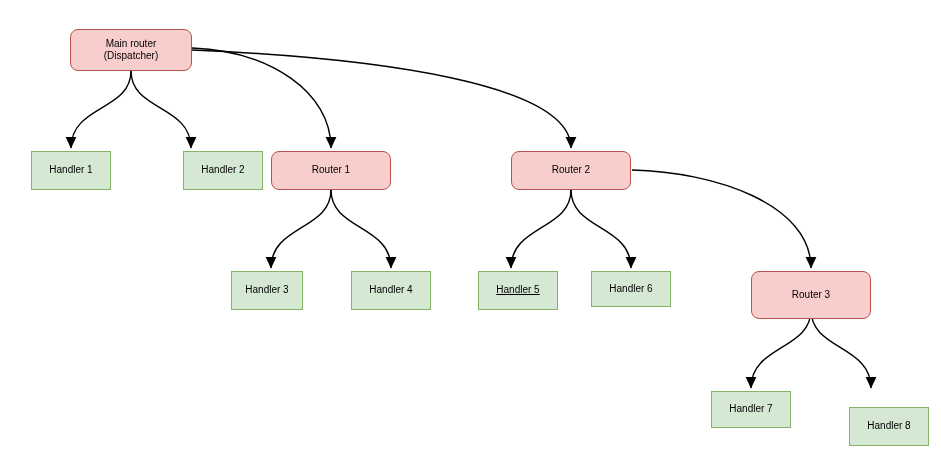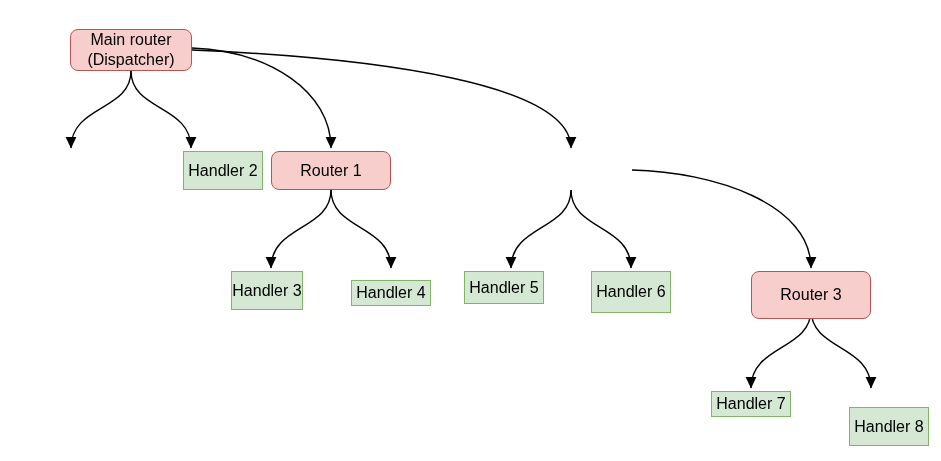--- a/index.html
+++ b/index.html
@@ -27,21 +27,21 @@
     stroke: var(--edge, #000000);
     stroke-width: 1.4;
   }
   .node {
     position: absolute;
     box-sizing: border-box;
     display: flex;
     align-items: center;
     justify-content: center;
     text-align: center;
-    font-size: 16px;
+    font-size: 10px;
     line-height: 1.25;
     color: #000000;
     white-space: pre-line;
   }
   .node.router {
     background: var(--router-fill, #f8cecc);
     border: 1.4px solid var(--router-border, #b85450);
     border-radius: 8px;
   }
   .node.handler {
@@ -71,51 +71,57 @@
     <path class="edge" d="M 632 170 C 715 172, 811 204, 811 268" marker-end="url(#arrow)"></path>
     <path class="edge" d="M 811 310 C 811 350, 751 345, 751 388" marker-end="url(#arrow)"></path>
     <path class="edge" d="M 811 310 C 811 350, 871 345, 871 388" marker-end="url(#arrow)"></path>
   </svg>
 
   <div class="node router" style="left:70px; top:29px; width:122px; height:42px;">
     <span>Main router
 (Dispatcher)</span>
   </div>
 
+  <div class="node handler" style="left:31px; top:151px; width:80px; height:39px;">
+    <span>Handler 1</span>
+  </div>
 
   <div class="node handler" style="left:151px; top:151px; width:80px; height:39px;margin-left:32px;">
     <span>Handler 2</span>
   </div>
 
   <div class="node router" style="left:271px; top:151px; width:120px; height:39px;">
     <span>Router 1</span>
   </div>
 
   <div class="node handler" style="left:231px; top:271px; width:72px; height:39px;">
     <span>Handler 3</span>
   </div>
 
-  <div class="node handler" style="left:351px; top:271px; width:80px; height:26px;margin-top:9px;">
+  <div class="node handler" style="left:351px; top:271px; width:80px; height:39px;">
     <span>Handler 4</span>
   </div>
 
+  <div class="node router" style="left:511px; top:151px; width:120px; height:39px;">
+    <span>Router 2</span>
+  </div>
 
-  <div class="node handler" style="left:464px; top:271px; width:80px; height:33px;">
+  <div class="node handler" style="left:478px; top:271px; width:80px; height:39px;text-decoration:underline;">
     <span>Handler 5</span>
   </div>
 
-  <div class="node handler" style="left:591px; top:271px; width:80px; height:42px;">
+  <div class="node handler" style="left:591px; top:271px; width:80px; height:36px;">
     <span>Handler 6</span>
   </div>
 
   <div class="node router" style="left:751px; top:271px; width:120px; height:48px;">
     <span>Router 3</span>
   </div>
 
-  <div class="node handler" style="left:711px; top:391px; width:80px; height:26px;">
+  <div class="node handler" style="left:711px; top:391px; width:80px; height:37px;">
     <span>Handler 7</span>
   </div>
 
   <div class="node handler" style="left:849px; top:391px; width:80px; height:39px;margin-top:16px;">
     <span>Handler 8</span>
   </div>
 
 </div>
 
 </body></html>

